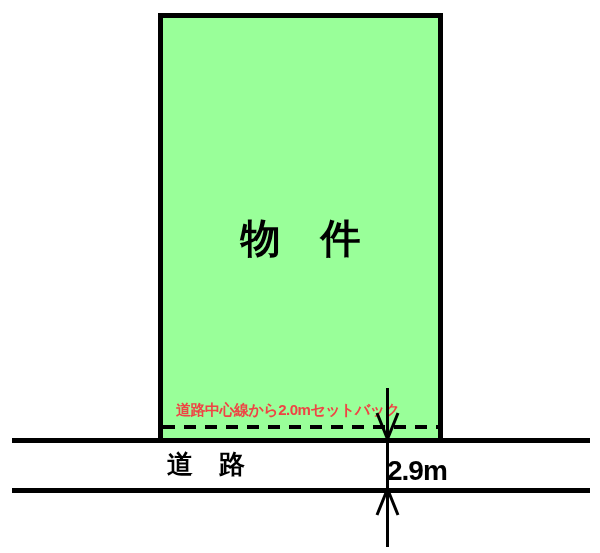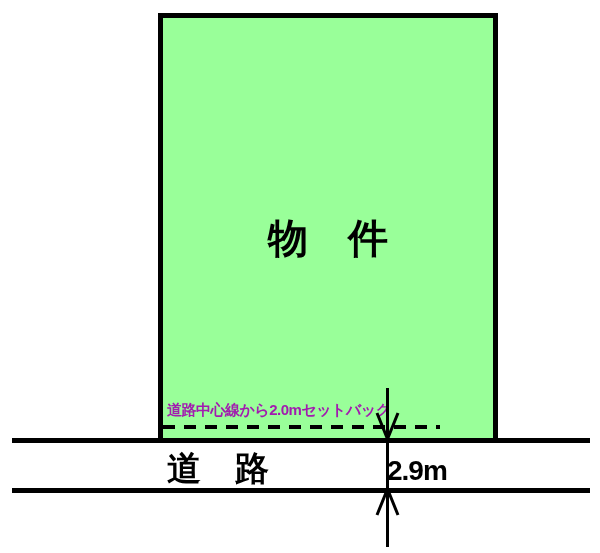--- a/index.html
+++ b/index.html
@@ -13,21 +13,21 @@
     width: 600px;
     height: 553px;
     background: #ffffff;
     overflow: hidden;
   }
   
   #property {
     position: absolute;
     left: 158px;
     top: 13px;
-    width: 340px;
+    width: 285px;
     height: 427px;
     box-sizing: border-box;
     border: 5px solid #000000;
     border-bottom: none;
     background: #99ff99;
   }
   #property-label {
     position: absolute;
     left: 0;
     right: 0;
@@ -35,26 +35,26 @@
     text-align: center;
     font-size: 40px;
     font-weight: bold;
     color: #000000;
     line-height: 1;
     white-space: pre;
   }
   
   #setback-note {
     position: absolute;
-    left: 167px;
+    left: 176px;
     top: 401px;
     font-size: 15px;
     font-weight: bold;
     letter-spacing: -0.5px;
-    color: #a21caf;
+    color: #ef4444;
     white-space: nowrap;
   }
   
   #setback-line {
     position: absolute;
     left: 163px;
     top: 425px;
     width: 277px;
     height: 4px;
     background: repeating-linear-gradient(90deg, #000000 0 12px, transparent 12px 21px);
@@ -67,21 +67,21 @@
     height: 5px;
     background: #000000;
   }
   #road-line-top { top: 438px; }
   #road-line-bottom { top: 488px; }
   
   #road-label {
     position: absolute;
     left: 167px;
     top: 451px;
-    font-size: 34px;
+    font-size: 26px;
     font-weight: bold;
     color: #000000;
     line-height: 1;
     white-space: pre;
   }
   
   #road-width-label {
     position: absolute;
     left: 387px;
     top: 457px;

